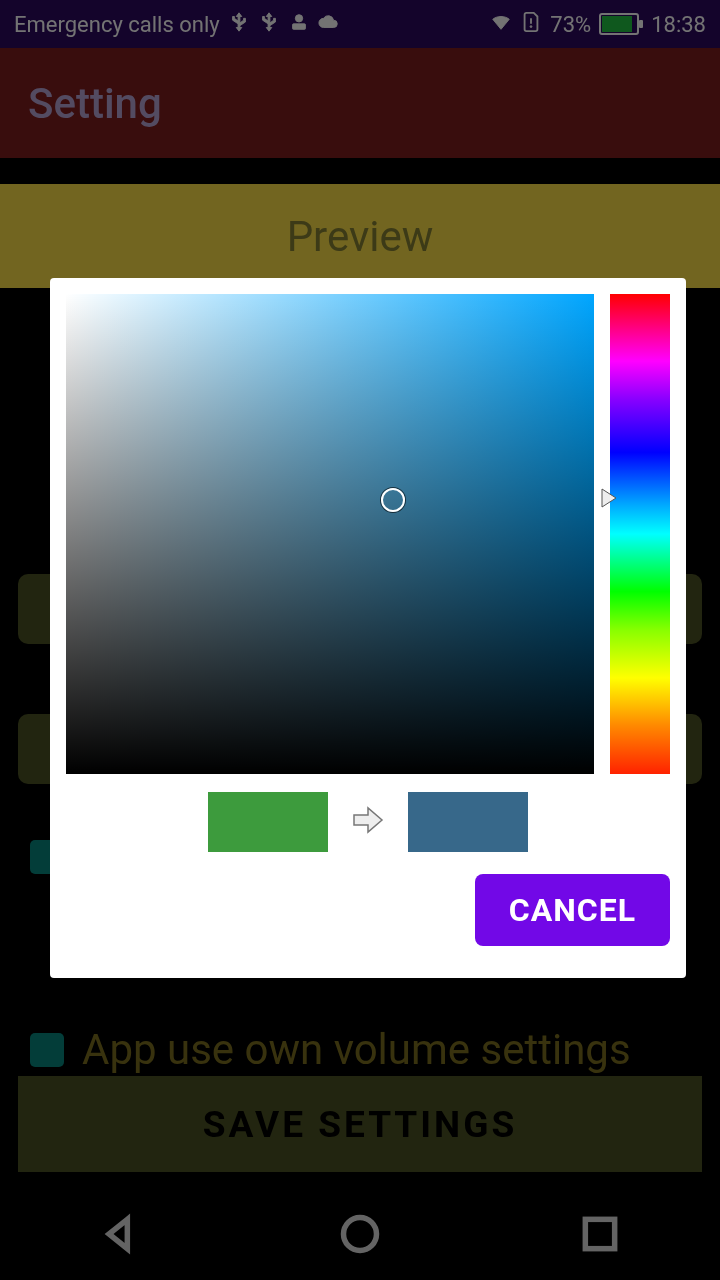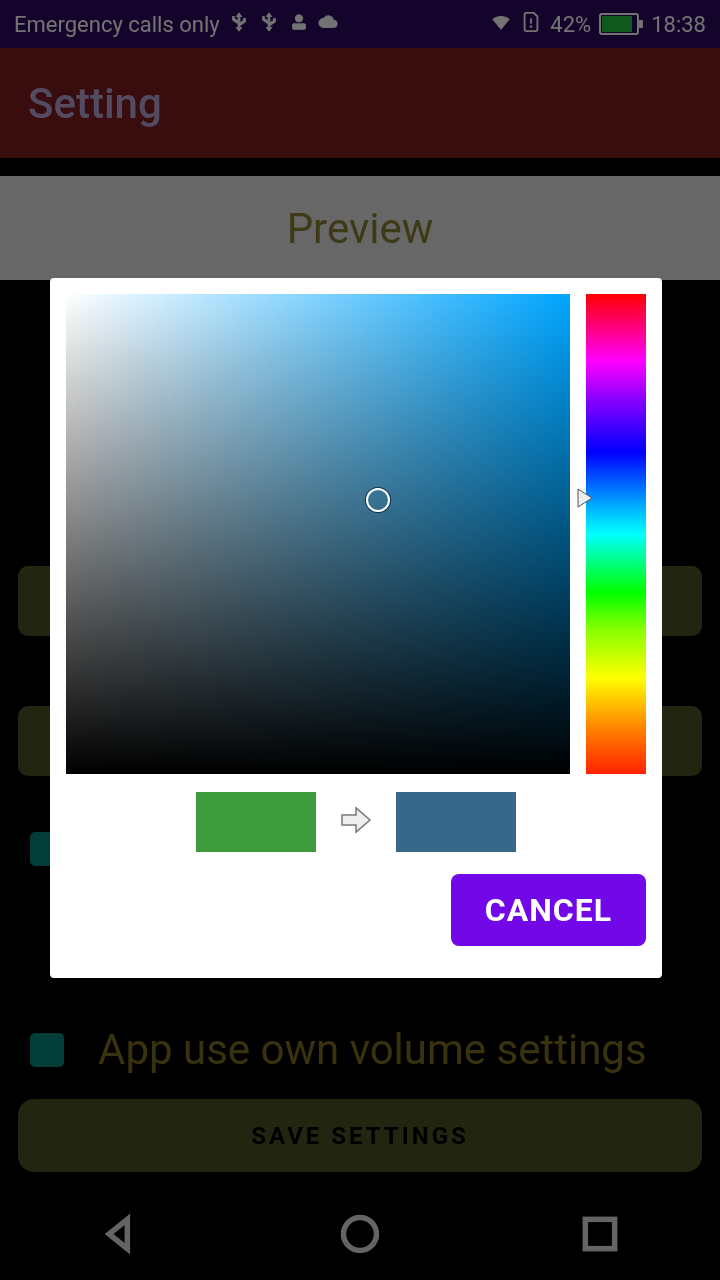--- a/index.html
+++ b/index.html
@@ -15,42 +15,42 @@
 .bat-shell{width:40px;height:22px;border:2px solid #fff;border-radius:3px;position:relative;margin-right:4px}
 .bat-shell:after{content:"";position:absolute;right:-6px;top:5px;width:4px;height:8px;background:#fff;border-radius:1px}
 .bat-fill{position:absolute;left:1px;top:1px;bottom:1px;width:82%;background:#23c443}
 
 
 .appbar{position:absolute;top:48px;left:0;right:0;height:110px;background:#7f1d1d;
   display:flex;align-items:center;padding-left:28px;color:#b9a7d8;font-size:42px;font-weight:500}
 
 
 .page{position:absolute;top:158px;left:0;right:0;bottom:88px;background:#000}
-.preview-bar{height:104px;background:#e5e5e5;color:#868033;font-size:42px;display:flex;
-  align-items:center;justify-content:center;margin-top:18px}
+.preview-bar{height:104px;background:#fde047;color:#868033;font-size:42px;display:flex;
+  align-items:center;justify-content:center;margin-top:26px}
 .bg-text{color:#7d6f1f;font-size:46px;text-align:center;line-height:1.35;margin-top:40px;padding:0 10px}
 .olive-btn{height:70px;background:#4c5224;border-radius:10px;margin:60px 18px 0}
 .olive-btn+ .olive-btn{margin-top:70px}
-.save-btn{position:absolute;left:18px;right:18px;bottom:20px;height:73px;background:#4c5224;
-  color:#000;border-radius:16px;display:flex;align-items:center;justify-content:center;
-  font-size:24px;font-weight:700;letter-spacing:3px}
+.save-btn{position:absolute;left:18px;right:18px;bottom:20px;height:96px;background:#4c5224;
+  color:#000;border-radius:0;display:flex;align-items:center;justify-content:center;
+  font-size:37px;font-weight:700;letter-spacing:3px}
 .chk-line{color:#7d6f1f;font-size:42px;display:flex;align-items:center;gap:18px;margin:56px 30px 0}
 .chk{width:34px;height:34px;border-radius:5px;background:#07877f}
-.peek{position:absolute;left:30px;bottom:118px;color:#7d6f1f;font-size:42px;display:flex;align-items:center;gap:34px}
+.peek{position:absolute;left:30px;bottom:118px;color:#7d6f1f;font-size:42px;display:flex;align-items:center;gap:18px}
 
 
 .nav{position:absolute;bottom:0;left:0;right:0;height:88px;background:#000;
   display:flex;align-items:center;justify-content:space-around}
 .nav svg{width:44px;height:44px;fill:none;stroke:#ddd;stroke-width:3}
 
 
 .scrim{position:absolute;inset:0;background:rgba(0,0,0,.55)}
 
 
-.dialog{position:absolute;left:50px;right:58px;top:278px;height:700px;background:#fff;
+.dialog{position:absolute;left:50px;right:34px;top:278px;height:700px;background:#fff;
   border-radius:4px;display:flex;flex-direction:column;padding:16px 16px 18px}
 .picker-row{display:flex;gap:16px;height:480px}
 .sv{flex:1;position:relative;
   background:
     linear-gradient(to top,#000,transparent),
     linear-gradient(to right,#fff,hsl(201 100% 50%))}
 .sv-cursor{position:absolute;width:24px;height:24px;border:2px solid #fff;border-radius:50%;
   box-shadow:0 0 0 1px rgba(0,0,0,.6);left:62%;top:43%;transform:translate(-50%,-50%)}
 .hue{width:60px;position:relative;
   background:linear-gradient(to bottom,
@@ -104,21 +104,21 @@
           <path d="M12 20l9-11c-5-4-13-4-18 0z" fill="#fff"></path>
         </svg>
     </span>
     <span>
       <svg viewBox="0 0 24 24">
           <path d="M7 2h8l4 4v14a2 2 0 01-2 2H7a2 2 0 01-2-2V4a2 2 0 012-2z" fill="none" stroke="#fff" stroke-width="2"></path>
           <line x1="12" y1="8" x2="12" y2="14" stroke="#fff" stroke-width="2"></line>
           <circle cx="12" cy="17" r="1" fill="#fff"></circle>
         </svg>
     </span>
-    <span>42%</span>
+    <span>73%</span>
     <span class="bat">
       <span class="bat-shell">
           <span class="bat-fill"></span>
         </span>
     </span>
     <span>18:38</span>
   </div>
 </div>
 
 <div class="appbar">

